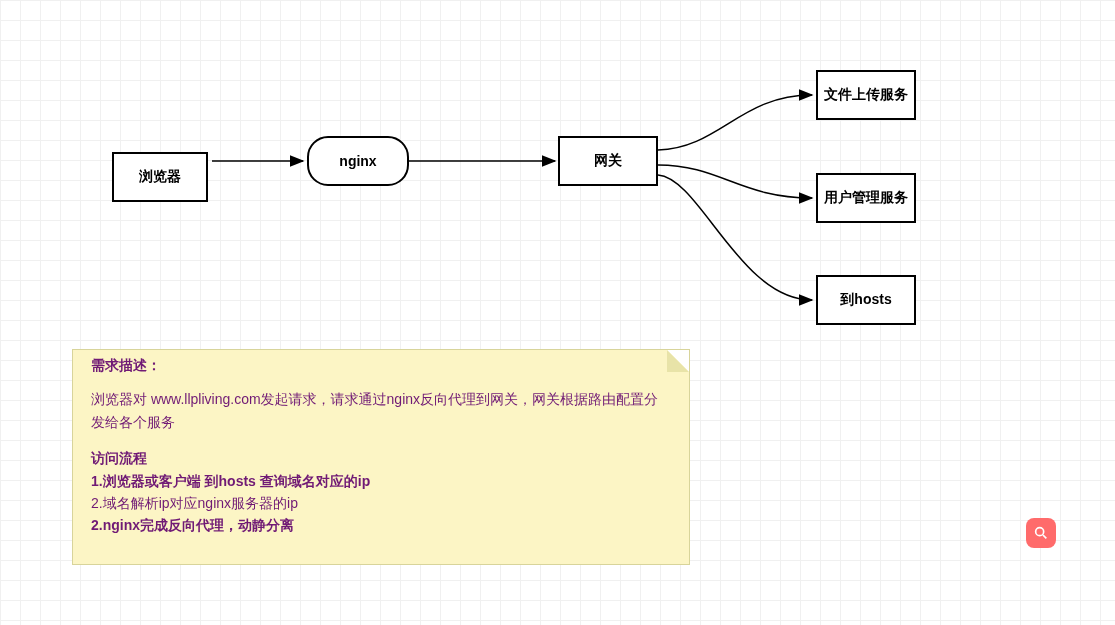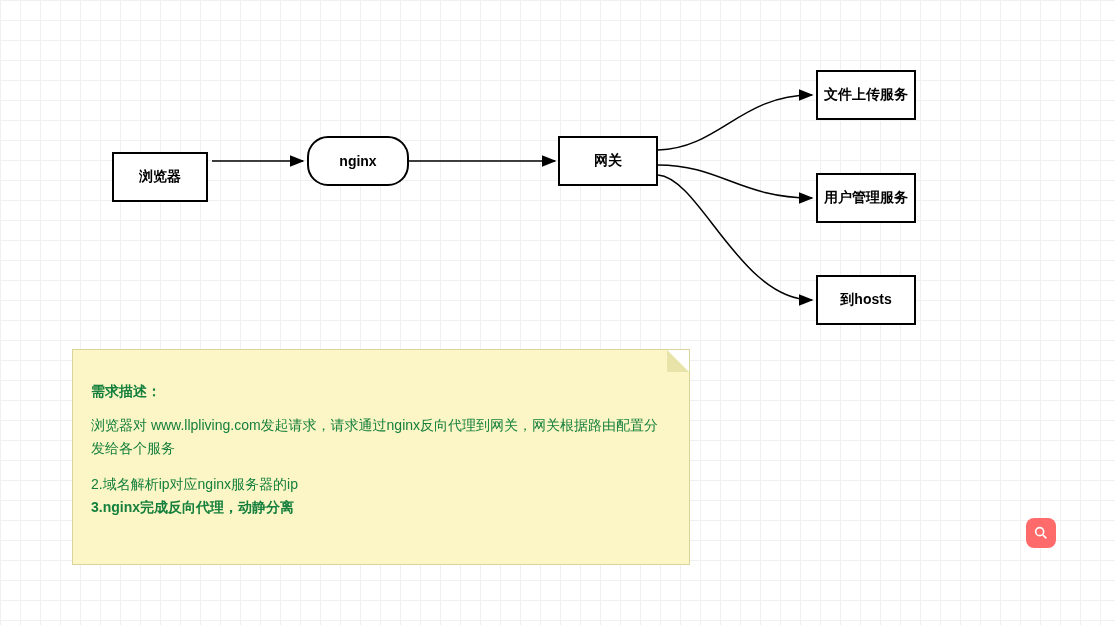--- a/index.html
+++ b/index.html
@@ -28,24 +28,24 @@
       justify-content: center;
       text-align: center;
       font-size: 14px;
       font-weight: bold;
       padding: 4px;
     }
     .note {
       position: absolute;
       background-color: #fcf5c5;
       border: 1px solid #d8d49a;
-      padding: 30px 18px;
+      padding: 4px 18px;
       font-size: 14px;
       line-height: 1.6;
-      color: #15803d;
+      color: #701a75;
     }
     .note::before {
       content: "";
       position: absolute;
       top: 0;
       right: 0;
       width: 0;
       height: 0;
       border-style: solid;
       border-width: 0 22px 22px 0;
@@ -136,22 +136,24 @@
   <span>用户管理服务</span>
 </div>
 
 <div class="node" style="left:816px; top:275px; width:100px; height:50px;">
   <span>到hosts</span>
 </div>
 
 <div class="note" style="left:72px; top:349px; width:618px; height:216px;">
   <div class="note-title">需求描述：</div>
   <div class="note-desc">浏览器对 www.llpliving.com发起请求，请求通过nginx反向代理到网关，网关根据路由配置分发给各个服务</div>
+  <div class="note-subtitle">访问流程</div>
+  <div style="font-weight:bold;">1.浏览器或客户端 到hosts 查询域名对应的ip</div>
   <div style="font-weight:normal;">2.域名解析ip对应nginx服务器的ip</div>
-  <div style="font-weight:bold;">3.nginx完成反向代理，动静分离</div>
+  <div style="font-weight:bold;">2.nginx完成反向代理，动静分离</div>
 </div>
 
 <div class="search-btn" style="left:1026px; top:518px;">
   <svg viewBox="0 0 24 24" fill="none" stroke="#fff" stroke-width="2.5">
     <circle cx="10" cy="10" r="6"></circle>
     <line x1="15" y1="15" x2="20" y2="20"></line>
   </svg>
 </div>
 
 </body></html>

